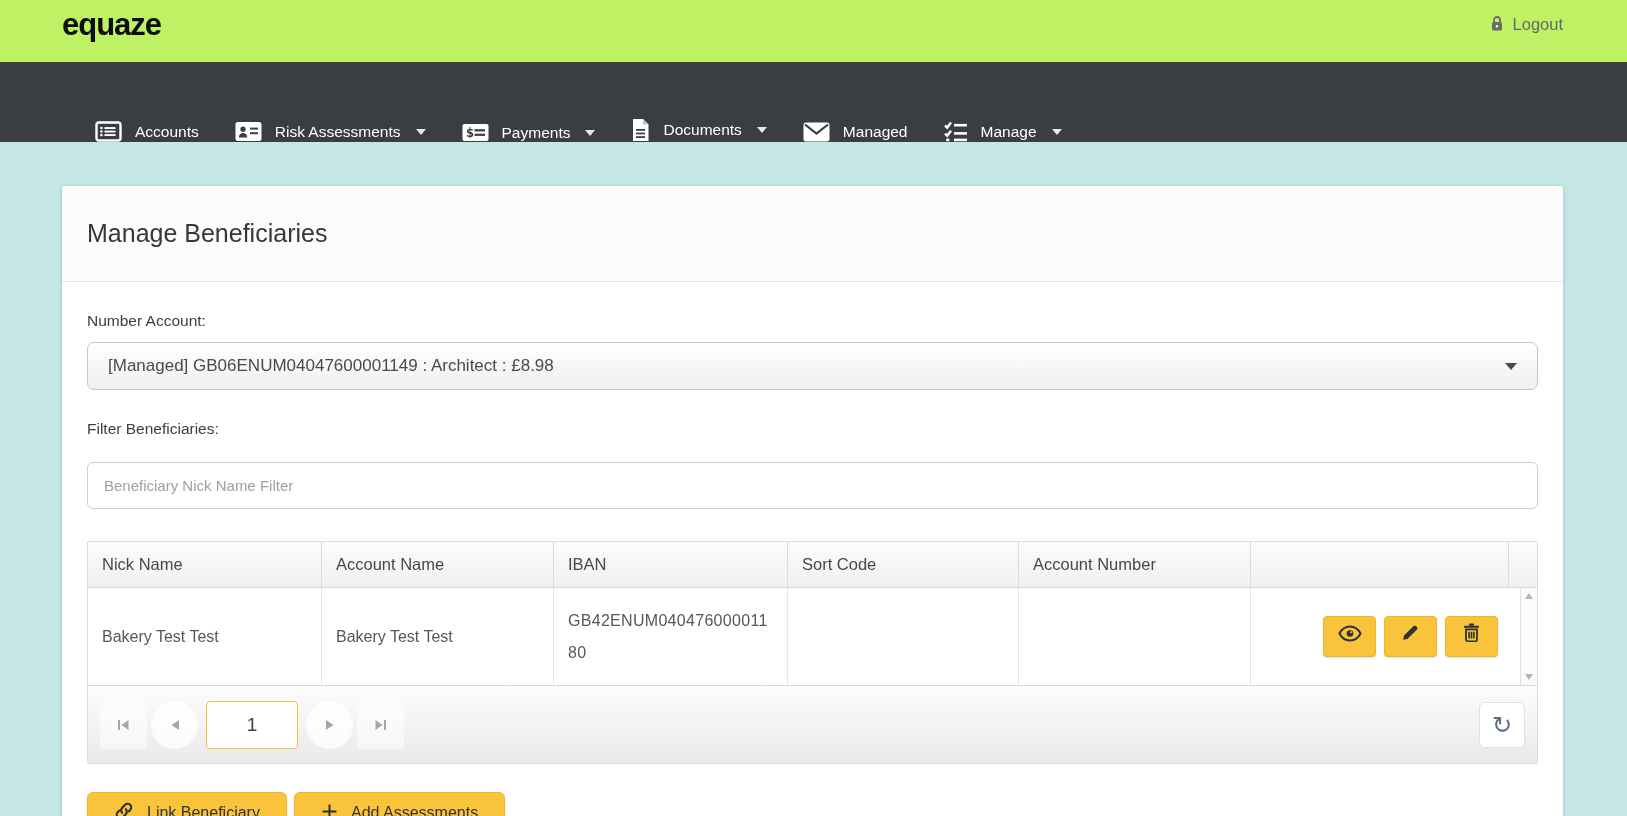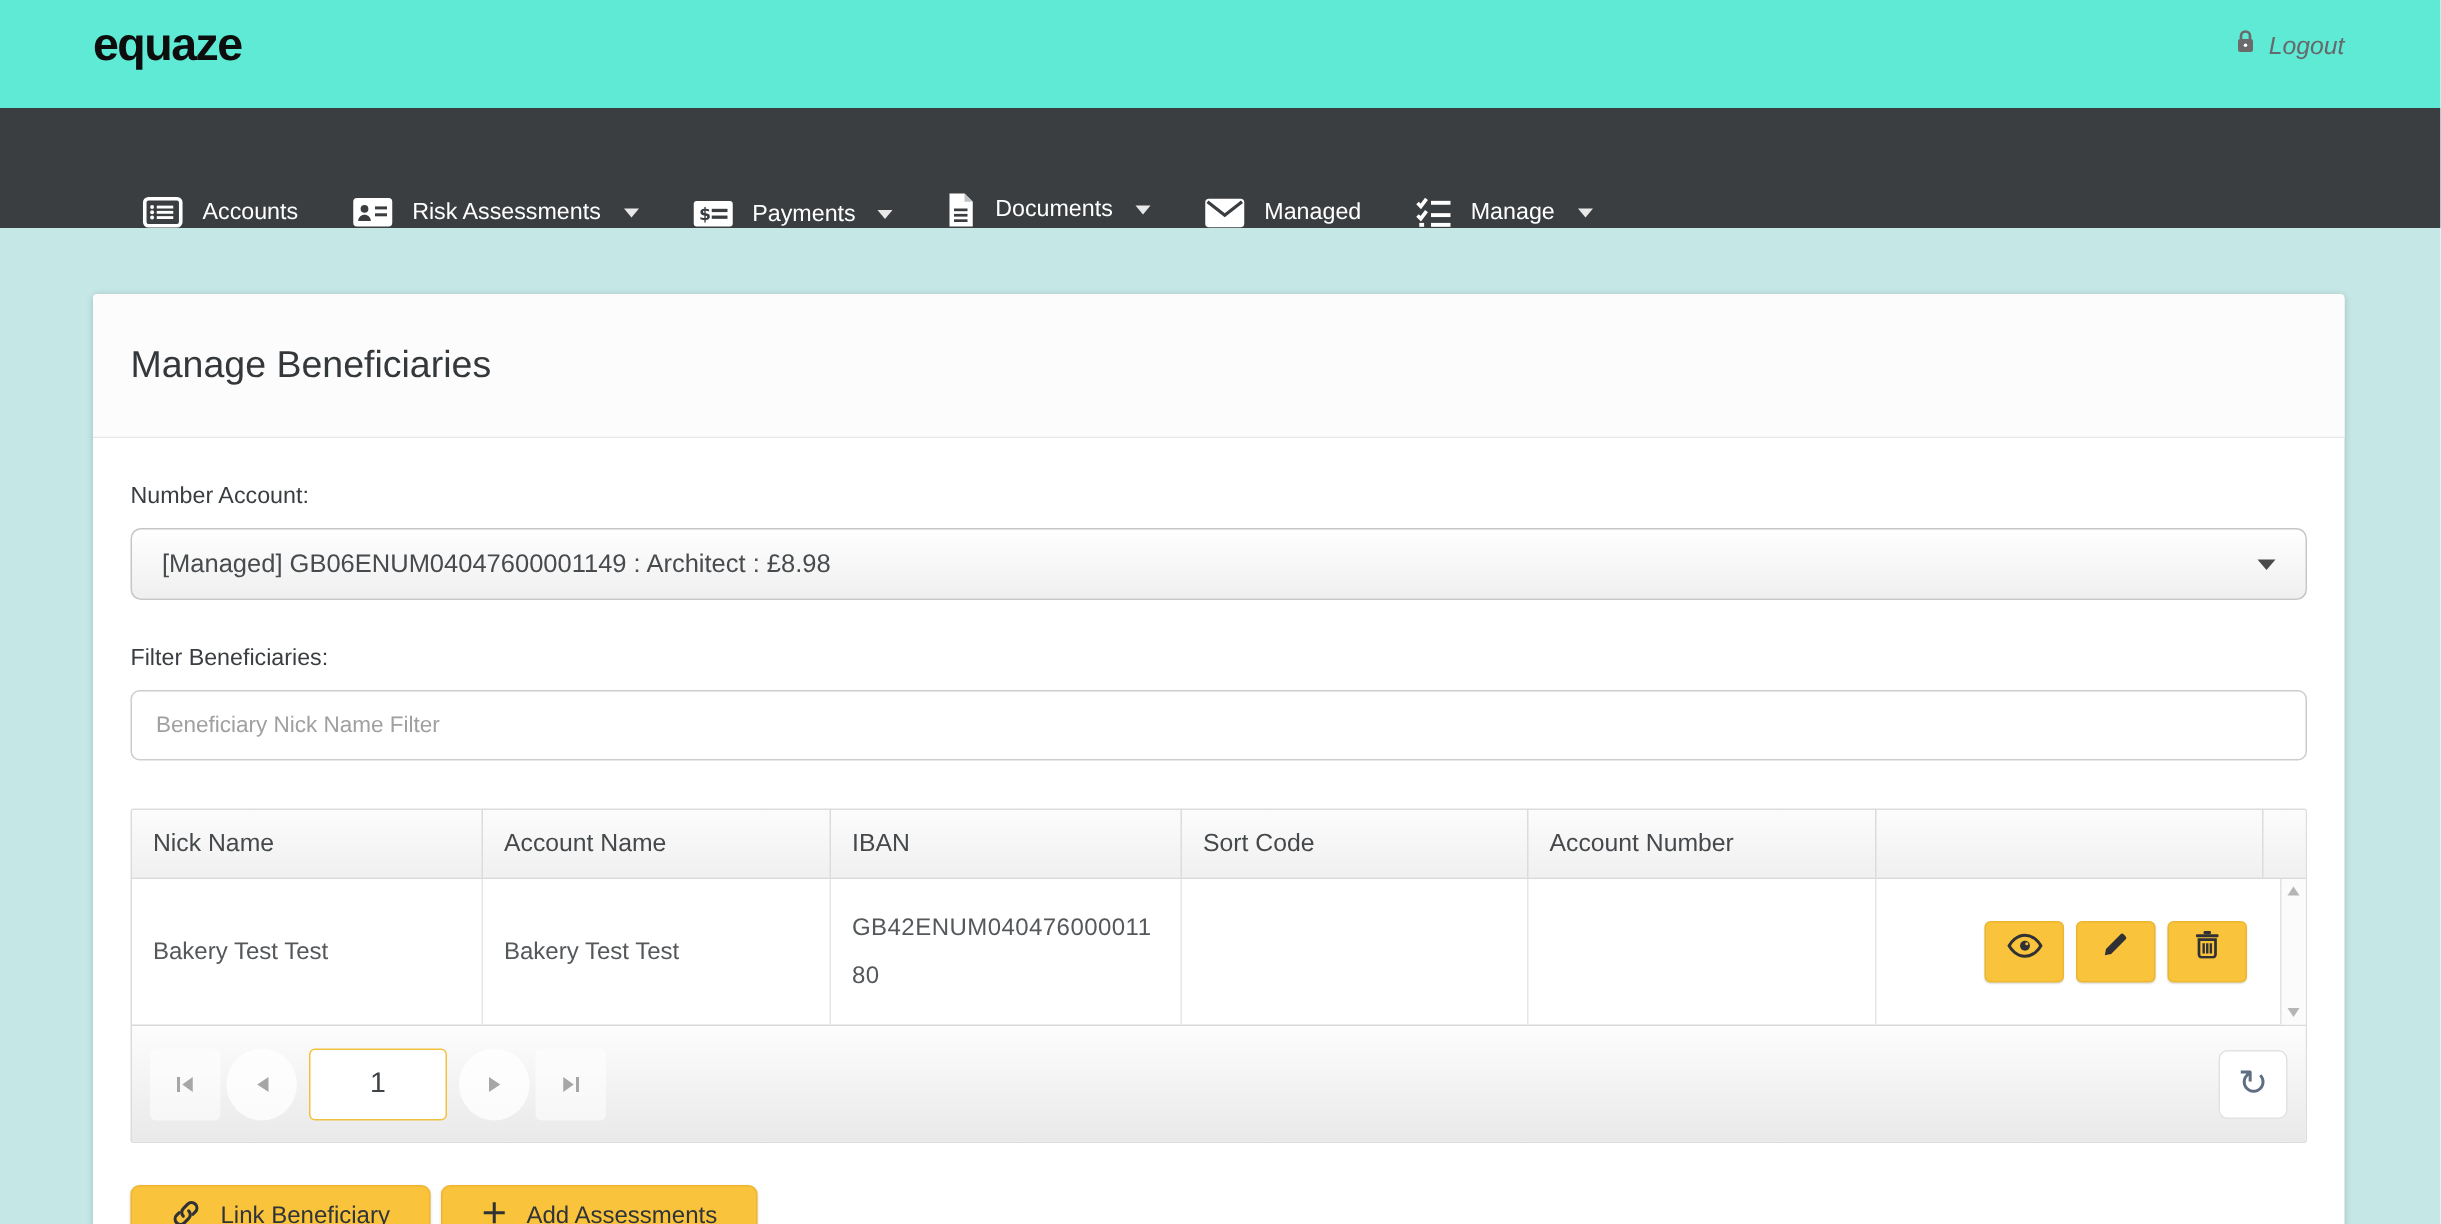--- a/index.html
+++ b/index.html
@@ -1,23 +1,23 @@
 <!DOCTYPE html>
 <html><head>
 <meta charset="utf-8">
 <style>
   * { margin:0; padding:0; box-sizing:border-box; }
   html,body { width:1627px; height:816px; overflow:hidden; }
   body { font-family:"Liberation Sans","DejaVu Sans",sans-serif; background:#c5e8e7; }
 
   
-  .topbar { height:72px; background:#5eead4; display:flex; align-items:center;
+  .topbar { height:62px; background:#bef264; display:flex; align-items:center;
             justify-content:space-between; padding:0 64px 12px 62px; }
   .logo { font-size:31px; font-weight:bold; letter-spacing:-1px; color:#0d0d0d; cursor:pointer; }
-  .logout { display:flex; align-items:flex-end; gap:9px; color:#66696c; font-size:16.5px; cursor:pointer;font-style:italic; }
+  .logout { display:flex; align-items:flex-start; gap:9px; color:#66696c; font-size:16.5px; cursor:pointer; }
 
   
   .nav { height:80px; background:#3b3e40; display:flex; align-items:flex-end;
          padding-left:95px; gap:36px; }
   .nav-item { display:flex; align-items:center; gap:13px; color:#fff; font-size:15.5px; cursor:pointer; }
   .nav-item svg { display:block; }
   .caret-down { width:0; height:0; border-left:5px solid transparent; border-right:5px solid transparent;
                 border-top:6px solid #e8e8e8; margin-left:2px; }
 
   
@@ -30,21 +30,21 @@
 
   .field-label { font-size:15.5px; color:#3a3e41; margin:30px 0 12px; }
   .select-box { height:48px; background:linear-gradient(#ffffff,#efefef); border:1px solid #c6c6c6;
                 border-radius:7px; display:flex; align-items:center; justify-content:space-between;
                 padding:0 20px; cursor:pointer; }
   .select-box .value { font-size:17px; color:#474b4e; }
   .select-caret { width:0; height:0; border-left:6px solid transparent; border-right:6px solid transparent;
                   border-top:7px solid #4a4a4a; }
   .filter-input { width:100%; height:47px; border:1px solid #cdcdcd; border-radius:6px;
                   font-size:15px; color:#14532d; padding:0 16px; outline:none;
-                  font-family:"Liberation Sans","DejaVu Sans",sans-serif; }
+                  font-family:"Liberation Sans","DejaVu Sans",sans-serif;margin-top:12px; }
   .filter-input::placeholder { color:#a0a0a0; }
 
   
   .grid { margin-top:32px; border:1px solid #dcdcdc; border-radius:2px; }
   .grid-head { display:flex; background:linear-gradient(#fcfcfc,#f0f0f0); border-bottom:1px solid #d9d9d9; }
   .th { height:45px; display:flex; align-items:center; padding:0 14px; font-size:16.5px;
         color:#45494c; border-left:1px solid #dcdcdc; cursor:pointer; }
   .th:first-child { border-left:none; }
   .col-a { width:233px; } .col-b { width:232px; } .col-c { width:234px; }
   .col-d { width:231px; } .col-e { width:232px; } .col-f { flex:1; } .col-scroll { width:17px; }

